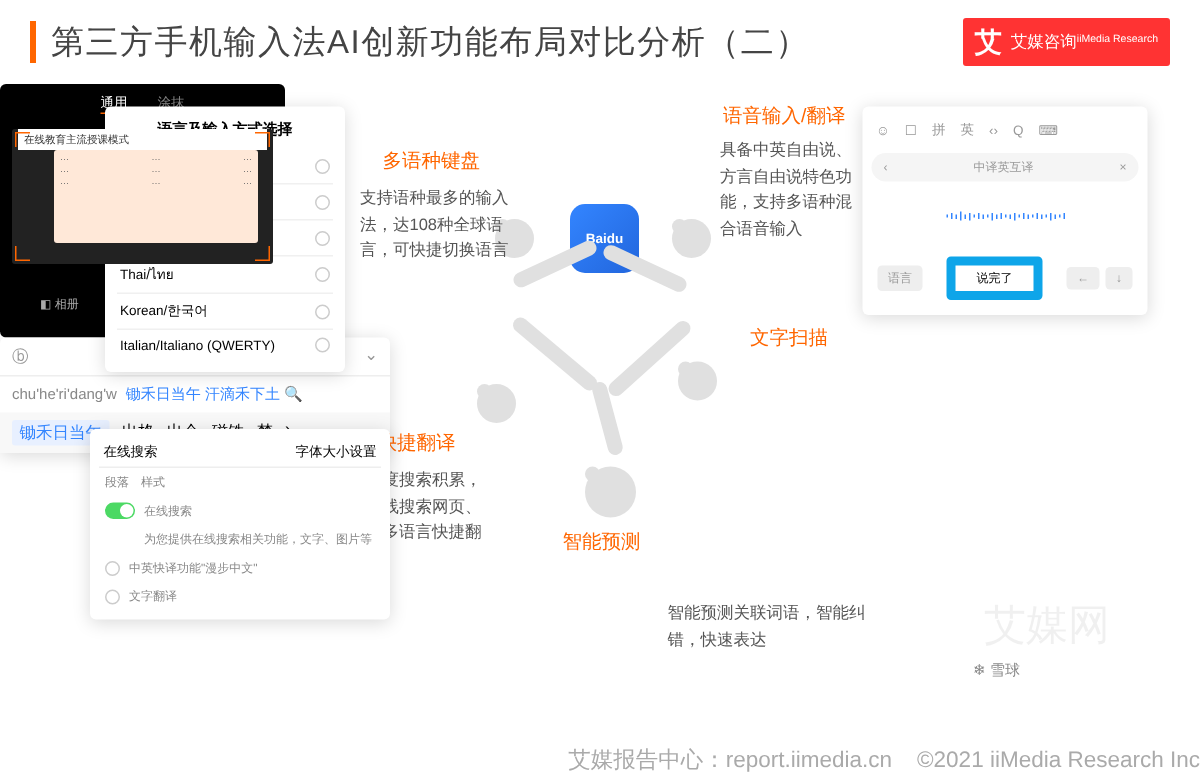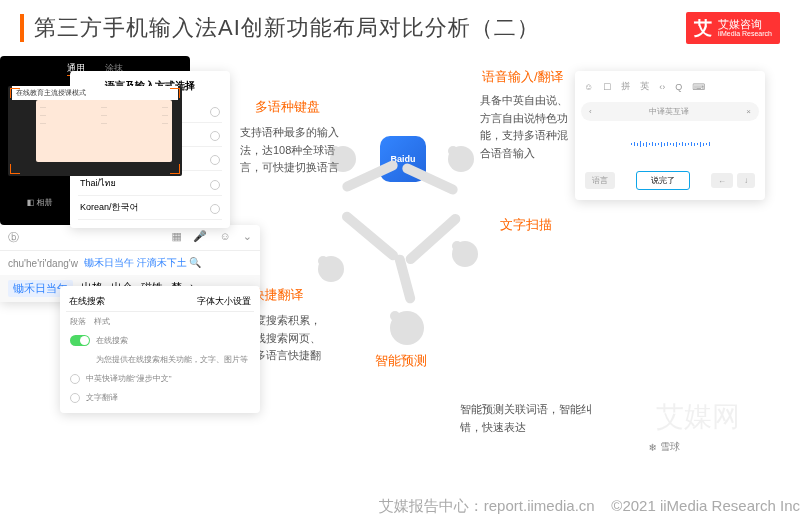--- a/index.html
+++ b/index.html
@@ -3,48 +3,48 @@
 <meta charset="utf-8">
 <style>
 *{margin:0;padding:0;box-sizing:border-box;font-family:"Microsoft YaHei",Arial,sans-serif}
 body{width:800px;height:520px;background:#fff;position:relative;overflow:hidden}
 .header{display:flex;align-items:center;padding:12px 20px;justify-content:space-between}
 .title-wrap{display:flex;align-items:center}
 .title-bar{width:4px;height:28px;background:#ff6600;margin-right:10px}
 .title{font-size:22px;color:#444;letter-spacing:1px}
 .logo-box{background:#ff3333;color:#fff;padding:4px 8px;display:flex;align-items:center;gap:6px;border-radius:2px}
 .logo-icon{font-weight:bold;font-size:18px}
-.logo-txt{display:flex;flex-direction:column;line-height:1}
+.logo-txt{display:flex;line-height:1}
 .logo-cn{font-size:11px}
 .logo-en{font-size:7px}
 .canvas{position:relative;width:100%;height:430px}
 .center-logo{position:absolute;left:380px;top:80px;width:46px;height:46px;background:linear-gradient(135deg,#3385ff,#2266dd);border-radius:10px;display:flex;align-items:center;justify-content:center;color:#fff;font-size:9px;font-weight:bold}
 .node{position:absolute;width:26px;height:26px;background:#e0e0e0;border-radius:50%}
 .node::after{content:"";position:absolute;width:10px;height:10px;background:#e0e0e0;border-radius:50%}
 .connector{position:absolute;background:#e0e0e0;height:10px;border-radius:5px}
 .label{position:absolute;color:#ff6600;font-size:13px;font-weight:400}
 .desc{position:absolute;font-size:11px;color:#555;line-height:1.6;width:100px}
 .panel{position:absolute;background:#fff;box-shadow:0 2px 12px rgba(0,0,0,.15);border-radius:4px;font-size:9px}
 .panel-lang{left:70px;top:15px;width:160px;padding:8px}
 .panel-lang .hdr{text-align:center;font-size:10px;font-weight:bold;margin-bottom:6px}
-.lang-row{display:flex;justify-content:space-between;align-items:flex-end;padding:5px 2px;border-bottom:1px solid #f0f0f0}
+.lang-row{display:flex;justify-content:space-between;align-items:center;padding:5px 2px;border-bottom:1px solid #f0f0f0}
 .radio{width:10px;height:10px;border:1px solid #ccc;border-radius:50%}
 .panel-settings{left:60px;top:230px;width:200px;padding:6px}
 .settings-top{display:flex;justify-content:space-between;font-size:9px;padding:3px;border-bottom:1px solid #eee}
 .settings-row{display:flex;align-items:center;gap:6px;padding:4px;font-size:8px;color:#888}
 .toggle{width:20px;height:11px;background:#4cd964;border-radius:6px;position:relative;flex-shrink:0}
 .toggle::after{content:"";position:absolute;right:1px;top:1px;width:9px;height:9px;background:#fff;border-radius:50%}
 .checkbox{width:10px;height:10px;border:1px solid #ccc;border-radius:50%;flex-shrink:0}
 .panel-voice{right:35px;top:15px;width:190px;padding:6px}
 .voice-tabs{display:flex;gap:10px;font-size:9px;color:#999;padding:3px;align-items:center}
 .voice-input{background:#f5f5f5;border-radius:12px;padding:4px 8px;font-size:8px;color:#999;margin:6px 0;display:flex;align-items:center;justify-content:space-between}
 .wave{height:30px;display:flex;align-items:center;justify-content:center;gap:2px;margin:8px 0}
 .wave span{width:1px;background:#3385ff;height:3px}
 .voice-btns{display:flex;justify-content:space-between;align-items:center;padding:4px;font-size:8px}
-.done-btn{background:#fff;border:1px solid #0ea5e9;border-radius:3px;padding:3px 14px}
+.done-btn{background:#fff;border:6px solid #0ea5e9;border-radius:3px;padding:3px 14px}
 .mini-btn{background:#eee;border-radius:3px;padding:3px 7px;color:#999}
 .panel-ocr{right:40px;top:180px;width:190px;background:#000;color:#fff;border-radius:4px;overflow:hidden}
 .ocr-tabs{display:flex;justify-content:center;gap:20px;padding:6px;font-size:9px}
 .ocr-tabs .active{color:#fff;border-bottom:1px solid #ff6600}
 .ocr-tabs .inactive{color:#888}
 .ocr-screen{background:#222;margin:4px 8px;height:90px;position:relative;border-radius:2px}
 .ocr-caption{background:#fff;color:#333;font-size:7px;padding:2px 4px;margin:4px}
 .ocr-popup{position:absolute;background:#ffe8d8;left:28px;right:10px;top:14px;bottom:14px;border-radius:2px;padding:4px;font-size:6px;color:#666}
 .corner{position:absolute;width:10px;height:10px;border:1px solid #ff6600}
 .c-tl{top:2px;left:2px;border-right:none;border-bottom:none}
@@ -96,21 +96,21 @@
 
   <div class="label" style="left:255px;top:42px">多语种键盘</div>
   <div class="label" style="left:222px;top:230px">搜索/快捷翻译</div>
   <div class="label" style="left:482px;top:12px">语音输入/翻译</div>
   <div class="label" style="left:500px;top:160px">文字扫描</div>
   <div class="label" style="left:375px;top:296px">智能预测</div>
 
   <div class="desc" style="left:240px;top:68px">支持语种最多的输入法，达108种全球语言，可快捷切换语言</div>
   <div class="desc" style="left:222px;top:256px">借助百度搜索积累，提供在线搜索网页、图片、多语言快捷翻译</div>
   <div class="desc" style="left:480px;top:36px;width:90px">具备中英自由说、方言自由说特色功能，支持多语种混合语音输入</div>
-  <div class="desc" style="left:460px;top:345px;width:140px">智能预测关联词语，智能纠错，快速表达</div>
+  <div class="desc" style="left:445px;top:345px;width:140px">智能预测关联词语，智能纠错，快速表达</div>
 
   <div class="panel panel-lang">
     <div class="hdr">语言及输入方式选择</div>
     <div class="lang-row">
         <span>粤语</span>
         <span class="radio"></span>
       </div>
     <div class="lang-row">
         <span>语音</span>
         <span class="radio"></span>
@@ -118,20 +118,24 @@
     <div class="lang-row">
         <span>Japanese/日本語</span>
         <span class="radio"></span>
       </div>
     <div class="lang-row">
         <span>Thai/ไทย</span>
         <span class="radio"></span>
       </div>
     <div class="lang-row">
         <span>Korean/한국어</span>
+        <span class="radio"></span>
+      </div>
+    <div class="lang-row" style="border-bottom:none">
+        <span>Italian/Italiano (QWERTY)</span>
         <span class="radio"></span>
       </div>
   </div>
 
   <div class="panel panel-settings">
     <div class="settings-top">
       <span>在线搜索</span>
       <span>字体大小设置</span>
     </div>
     <div class="settings-row">

